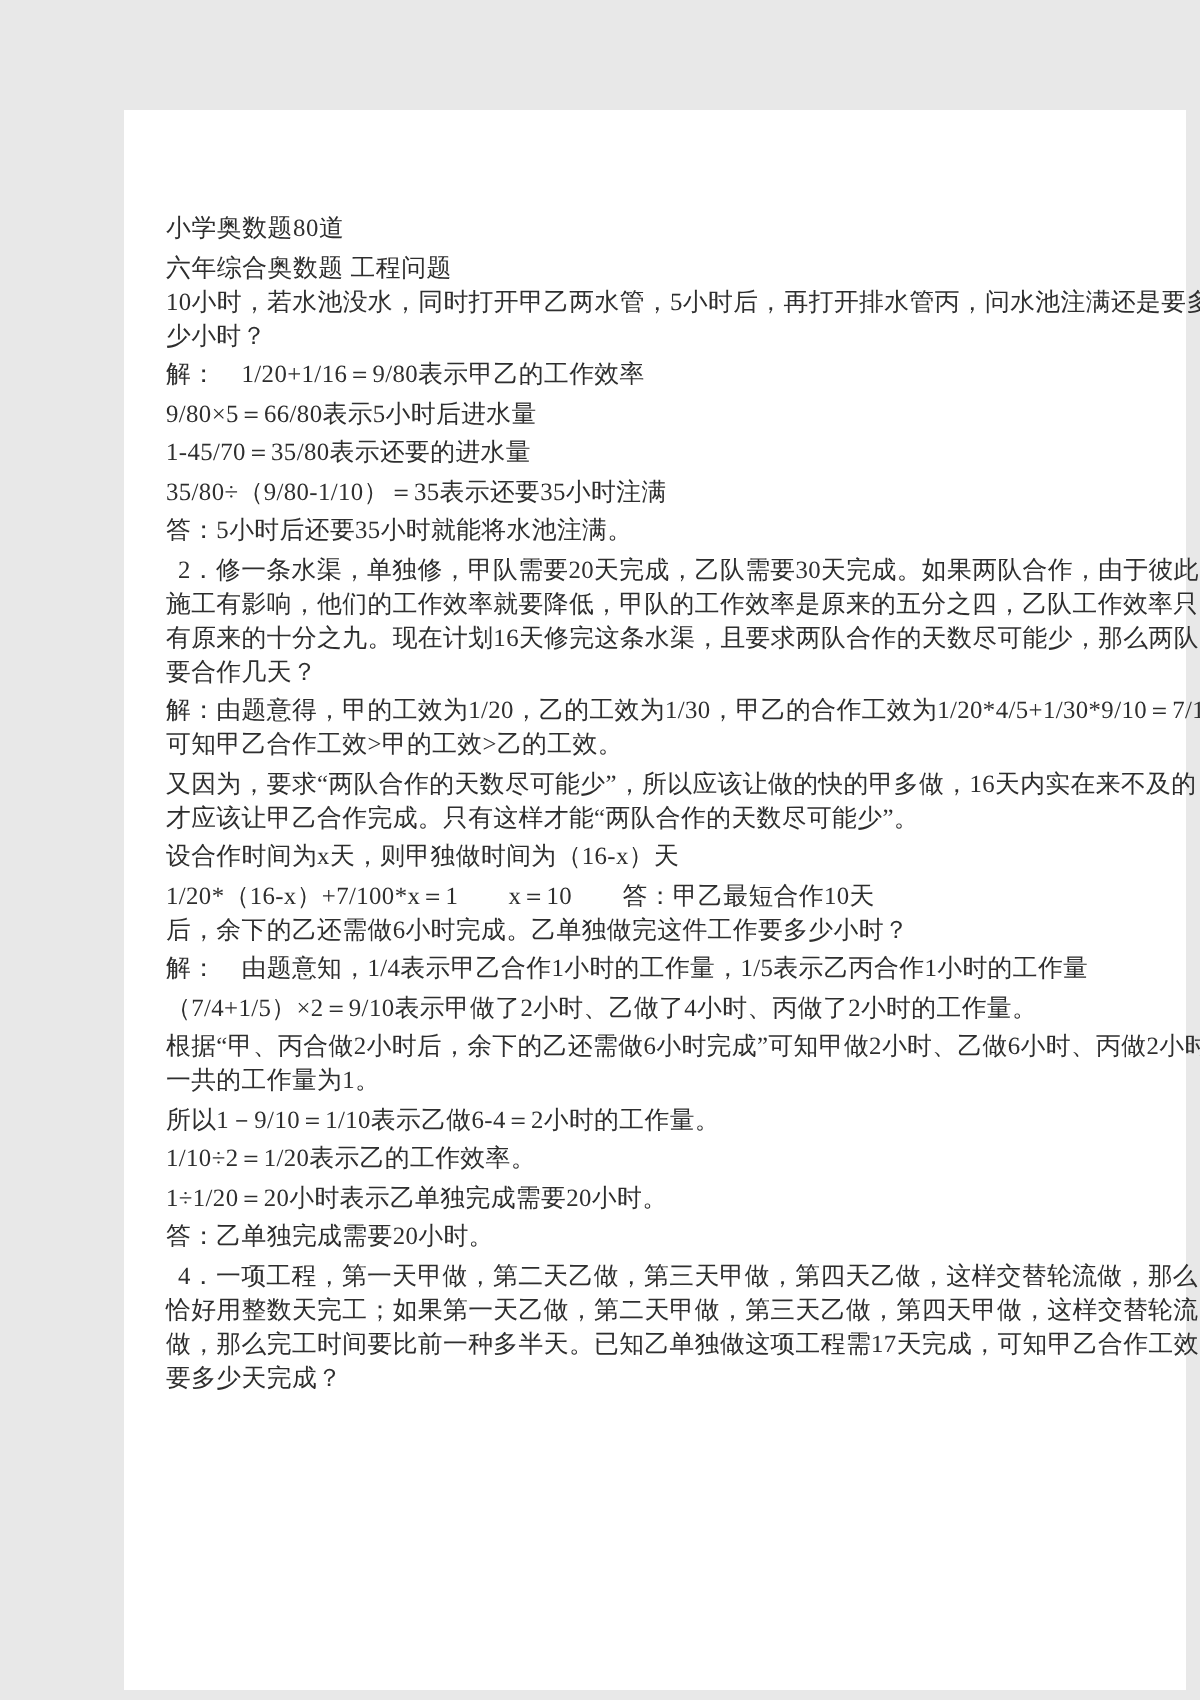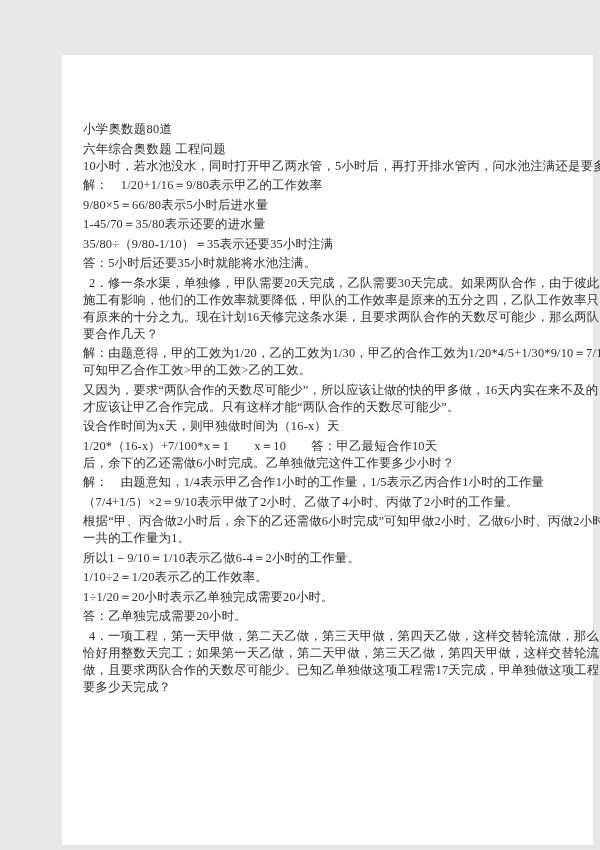--- a/index.html
+++ b/index.html
@@ -18,21 +18,21 @@
   }
   .paper {
     position: absolute;
     left: 62px;
     top: 55px;
     width: 531px;
     height: 790px;
     background: #ffffff;
   }
   .content {
-    padding: 66px 16px 0 21px;
+    padding: 51px 16px 0 21px;
     font-family: "Liberation Serif", "DejaVu Serif", serif;
     color: #2e2e2e;
   }
   .line {
     font-size: 12.4px;
     line-height: 17px;
     white-space: nowrap;
     letter-spacing: 0.2px;
   }
   .line.para { margin-top: 2.5px; }
@@ -42,20 +42,21 @@
 </style>
 </head>
 <body>
 
 <div class="surround">
   <div class="paper">
     <div class="content" id="doc-content">
         <div class="line title">小学奥数题80道</div>
         <div class="line heading para">六年综合奥数题 工程问题</div>
         <div class="line body">10小时，若水池没水，同时打开甲乙两水管，5小时后，再打开排水管丙，问水池注满还是要多</div>
+        <div class="line body">少小时？</div>
         <div class="line solution para">解：　1/20+1/16＝9/80表示甲乙的工作效率</div>
         <div class="line solution para">9/80×5＝66/80表示5小时后进水量</div>
         <div class="line solution para">1-45/70＝35/80表示还要的进水量</div>
         <div class="line solution para">35/80÷（9/80-1/10）＝35表示还要35小时注满</div>
         <div class="line answer para">答：5小时后还要35小时就能将水池注满。</div>
         <div class="line problem para indent">2．修一条水渠，单独修，甲队需要20天完成，乙队需要30天完成。如果两队合作，由于彼此</div>
         <div class="line body">施工有影响，他们的工作效率就要降低，甲队的工作效率是原来的五分之四，乙队工作效率只</div>
         <div class="line body">有原来的十分之九。现在计划16天修完这条水渠，且要求两队合作的天数尽可能少，那么两队</div>
         <div class="line body">要合作几天？</div>
         <div class="line solution para">解：由题意得，甲的工效为1/20，乙的工效为1/30，甲乙的合作工效为1/20*4/5+1/30*9/10＝7/100，</div>
@@ -68,17 +69,17 @@
         <div class="line solution para">解：　由题意知，1/4表示甲乙合作1小时的工作量，1/5表示乙丙合作1小时的工作量</div>
         <div class="line solution para">（7/4+1/5）×2＝9/10表示甲做了2小时、乙做了4小时、丙做了2小时的工作量。</div>
         <div class="line solution para">根据“甲、丙合做2小时后，余下的乙还需做6小时完成”可知甲做2小时、乙做6小时、丙做2小时</div>
         <div class="line body">一共的工作量为1。</div>
         <div class="line solution para">所以1－9/10＝1/10表示乙做6-4＝2小时的工作量。</div>
         <div class="line solution para">1/10÷2＝1/20表示乙的工作效率。</div>
         <div class="line solution para">1÷1/20＝20小时表示乙单独完成需要20小时。</div>
         <div class="line answer para">答：乙单独完成需要20小时。</div>
         <div class="line problem para indent">4．一项工程，第一天甲做，第二天乙做，第三天甲做，第四天乙做，这样交替轮流做，那么</div>
         <div class="line body">恰好用整数天完工；如果第一天乙做，第二天甲做，第三天乙做，第四天甲做，这样交替轮流</div>
-        <div class="line body">做，且要求两队合作的天数尽可能少。已知乙单独做这项工程需17天完成，甲单独做这项工程</div>
+        <div class="line body">做，那么完工时间要比前一种多半天。已知乙单独做这项工程需17天完成，可知甲乙合作工效</div>
         <div class="line body">要多少天完成？</div>
       </div>
   </div>
 </div>
 
 </body></html>

